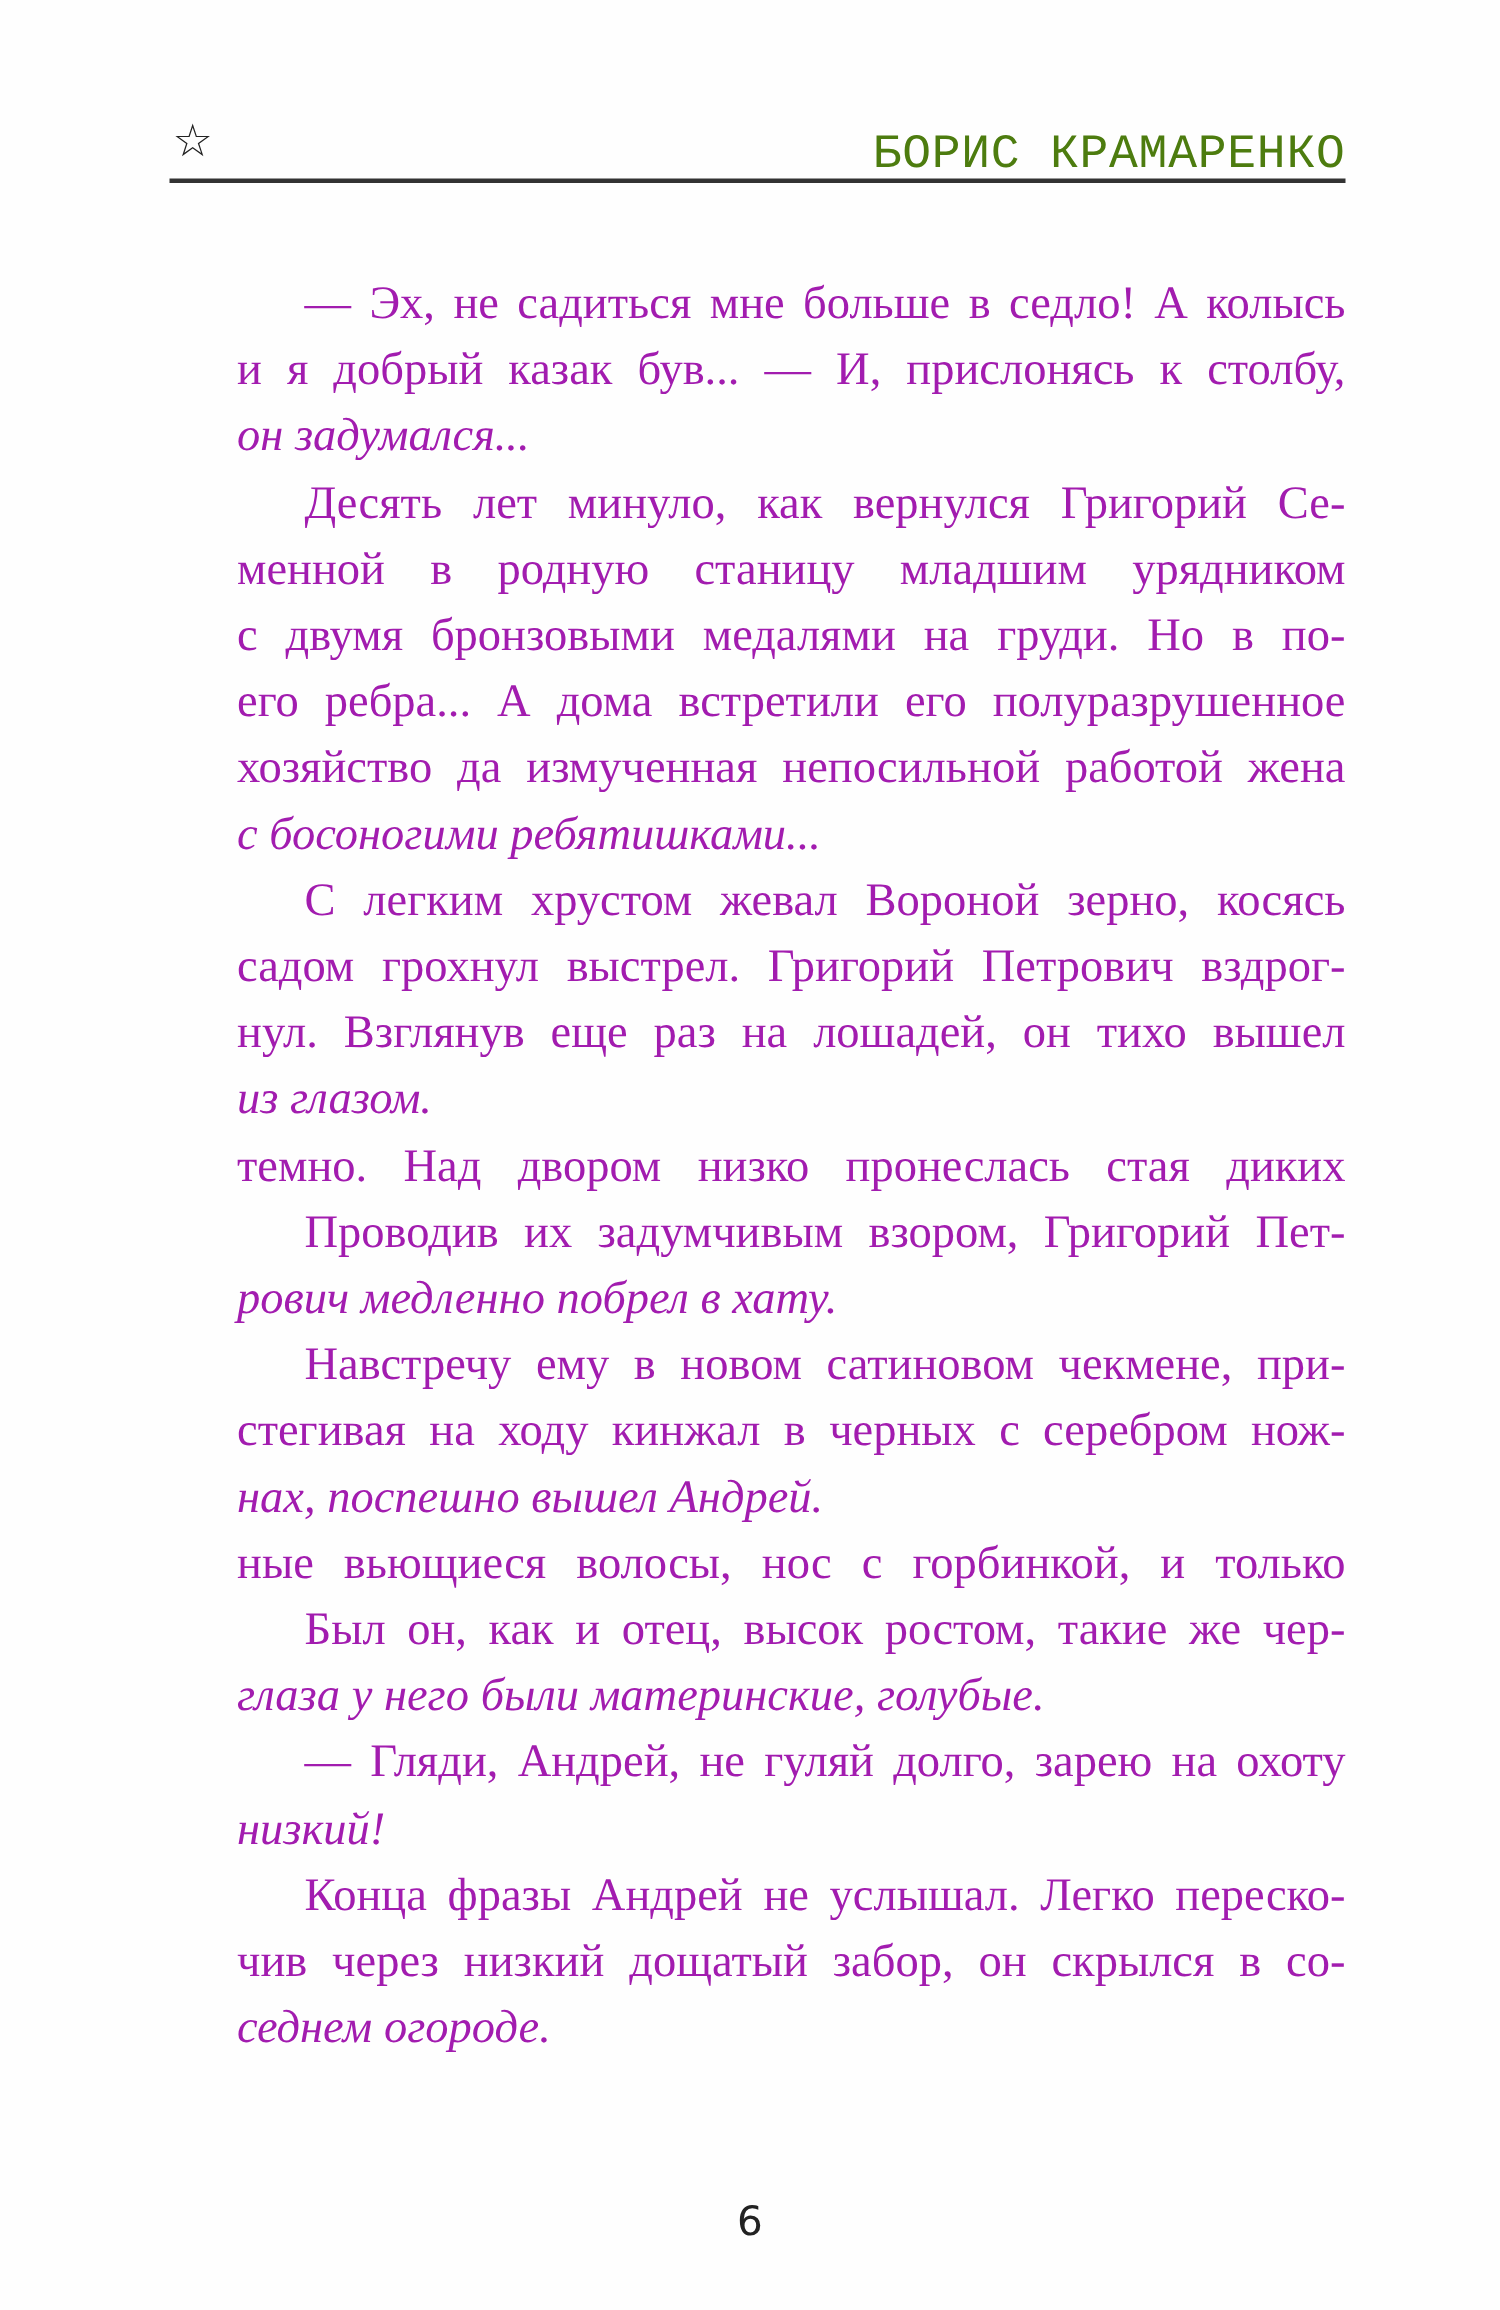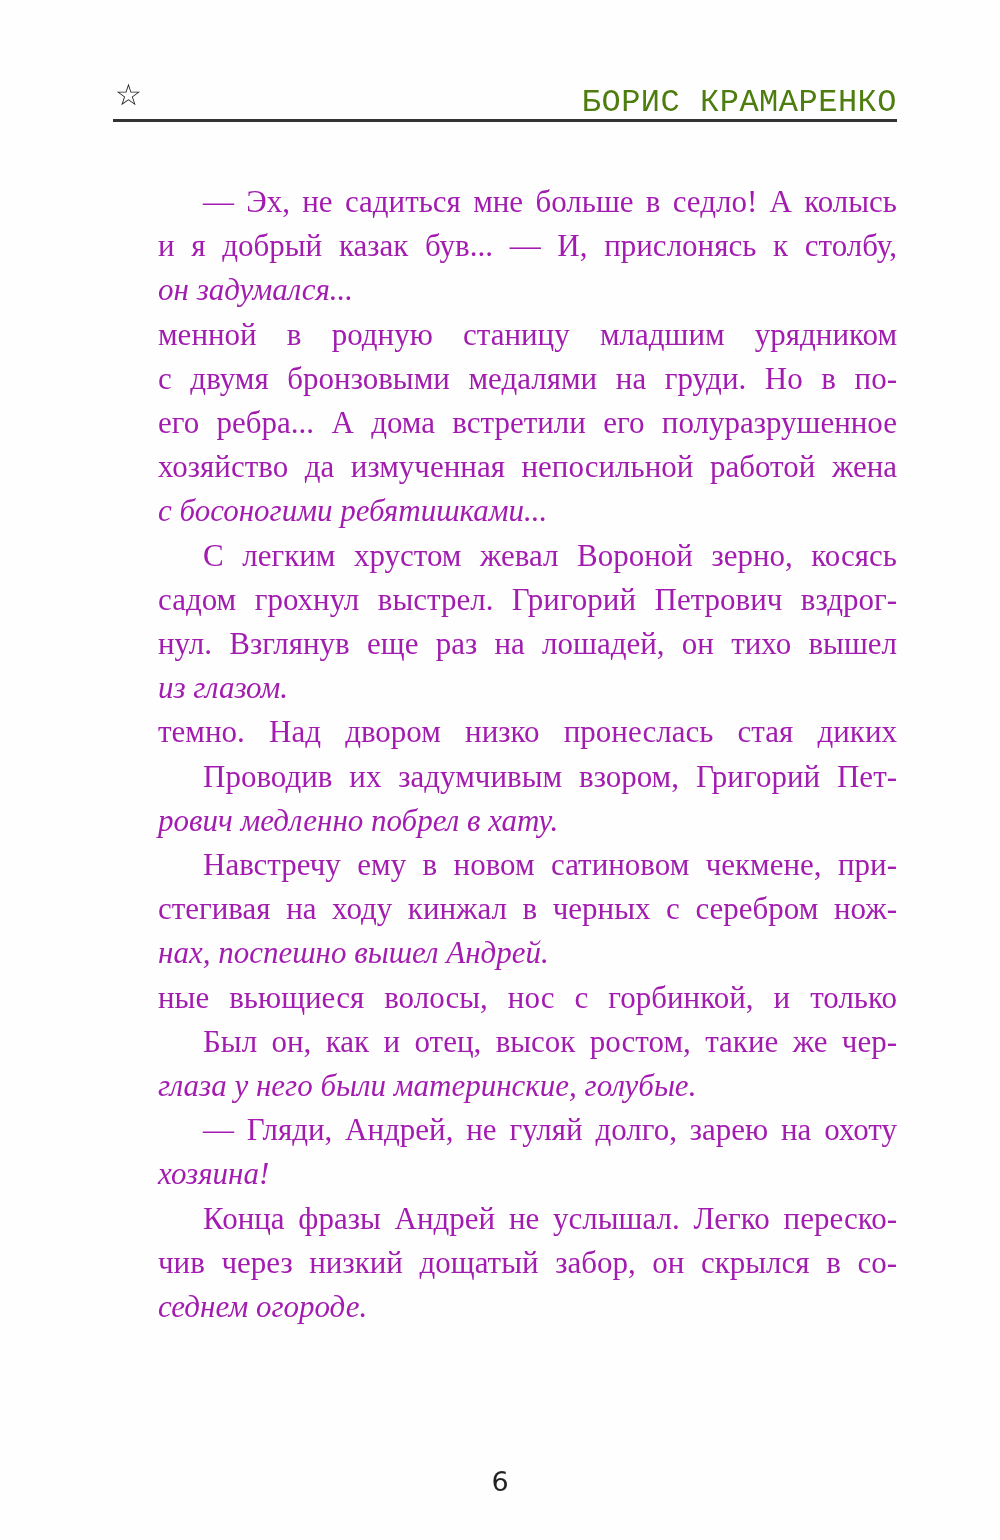--- a/index.html
+++ b/index.html
@@ -26,20 +26,21 @@
   </div>
   <div class="rule"></div>
 
   <div class="body-text" id="body-text">
     <div class="para">
       <span class="line first">— Эх, не садиться мне больше в седло! А колысь</span>
       <span class="line">и я добрый казак був... — И, прислонясь к столбу,</span>
       <span class="line last">он задумался...</span>
     </div>
     <div class="para">
+      <span class="line first">Десять лет минуло, как вернулся Григорий Се-</span>
       <span class="line">менной в родную станицу младшим урядником</span>
       <span class="line">с двумя бронзовыми медалями на груди. Но в по-</span>
       <span class="line">его ребра... А дома встретили его полуразрушенное</span>
       <span class="line">хозяйство да измученная непосильной работой жена</span>
       <span class="line last">с босоногими ребятишками...</span>
     </div>
     <div class="para">
       <span class="line first">С легким хрустом жевал Вороной зерно, косясь</span>
       <span class="line">садом грохнул выстрел. Григорий Петрович вздрог-</span>
       <span class="line">нул. Взглянув еще раз на лошадей, он тихо вышел</span>
@@ -57,21 +58,21 @@
       <span class="line">стегивая на ходу кинжал в черных с серебром нож-</span>
       <span class="line last">нах, поспешно вышел Андрей.</span>
     </div>
     <div class="para">
       <span class="line">ные вьющиеся волосы, нос с горбинкой, и только</span>
       <span class="line first">Был он, как и отец, высок ростом, такие же чер-</span>
       <span class="line last">глаза у него были материнские, голубые.</span>
     </div>
     <div class="para">
       <span class="line first">— Гляди, Андрей, не гуляй долго, зарею на охоту</span>
-      <span class="line last">хозяина!</span>
+      <span class="line last">низкий!</span>
     </div>
     <div class="para">
       <span class="line first">Конца фразы Андрей не услышал. Легко переско-</span>
       <span class="line">чив через низкий дощатый забор, он скрылся в со-</span>
       <span class="line last">седнем огороде.</span>
     </div>
   </div>
 
   <div class="page-number">6</div>
 </div>

